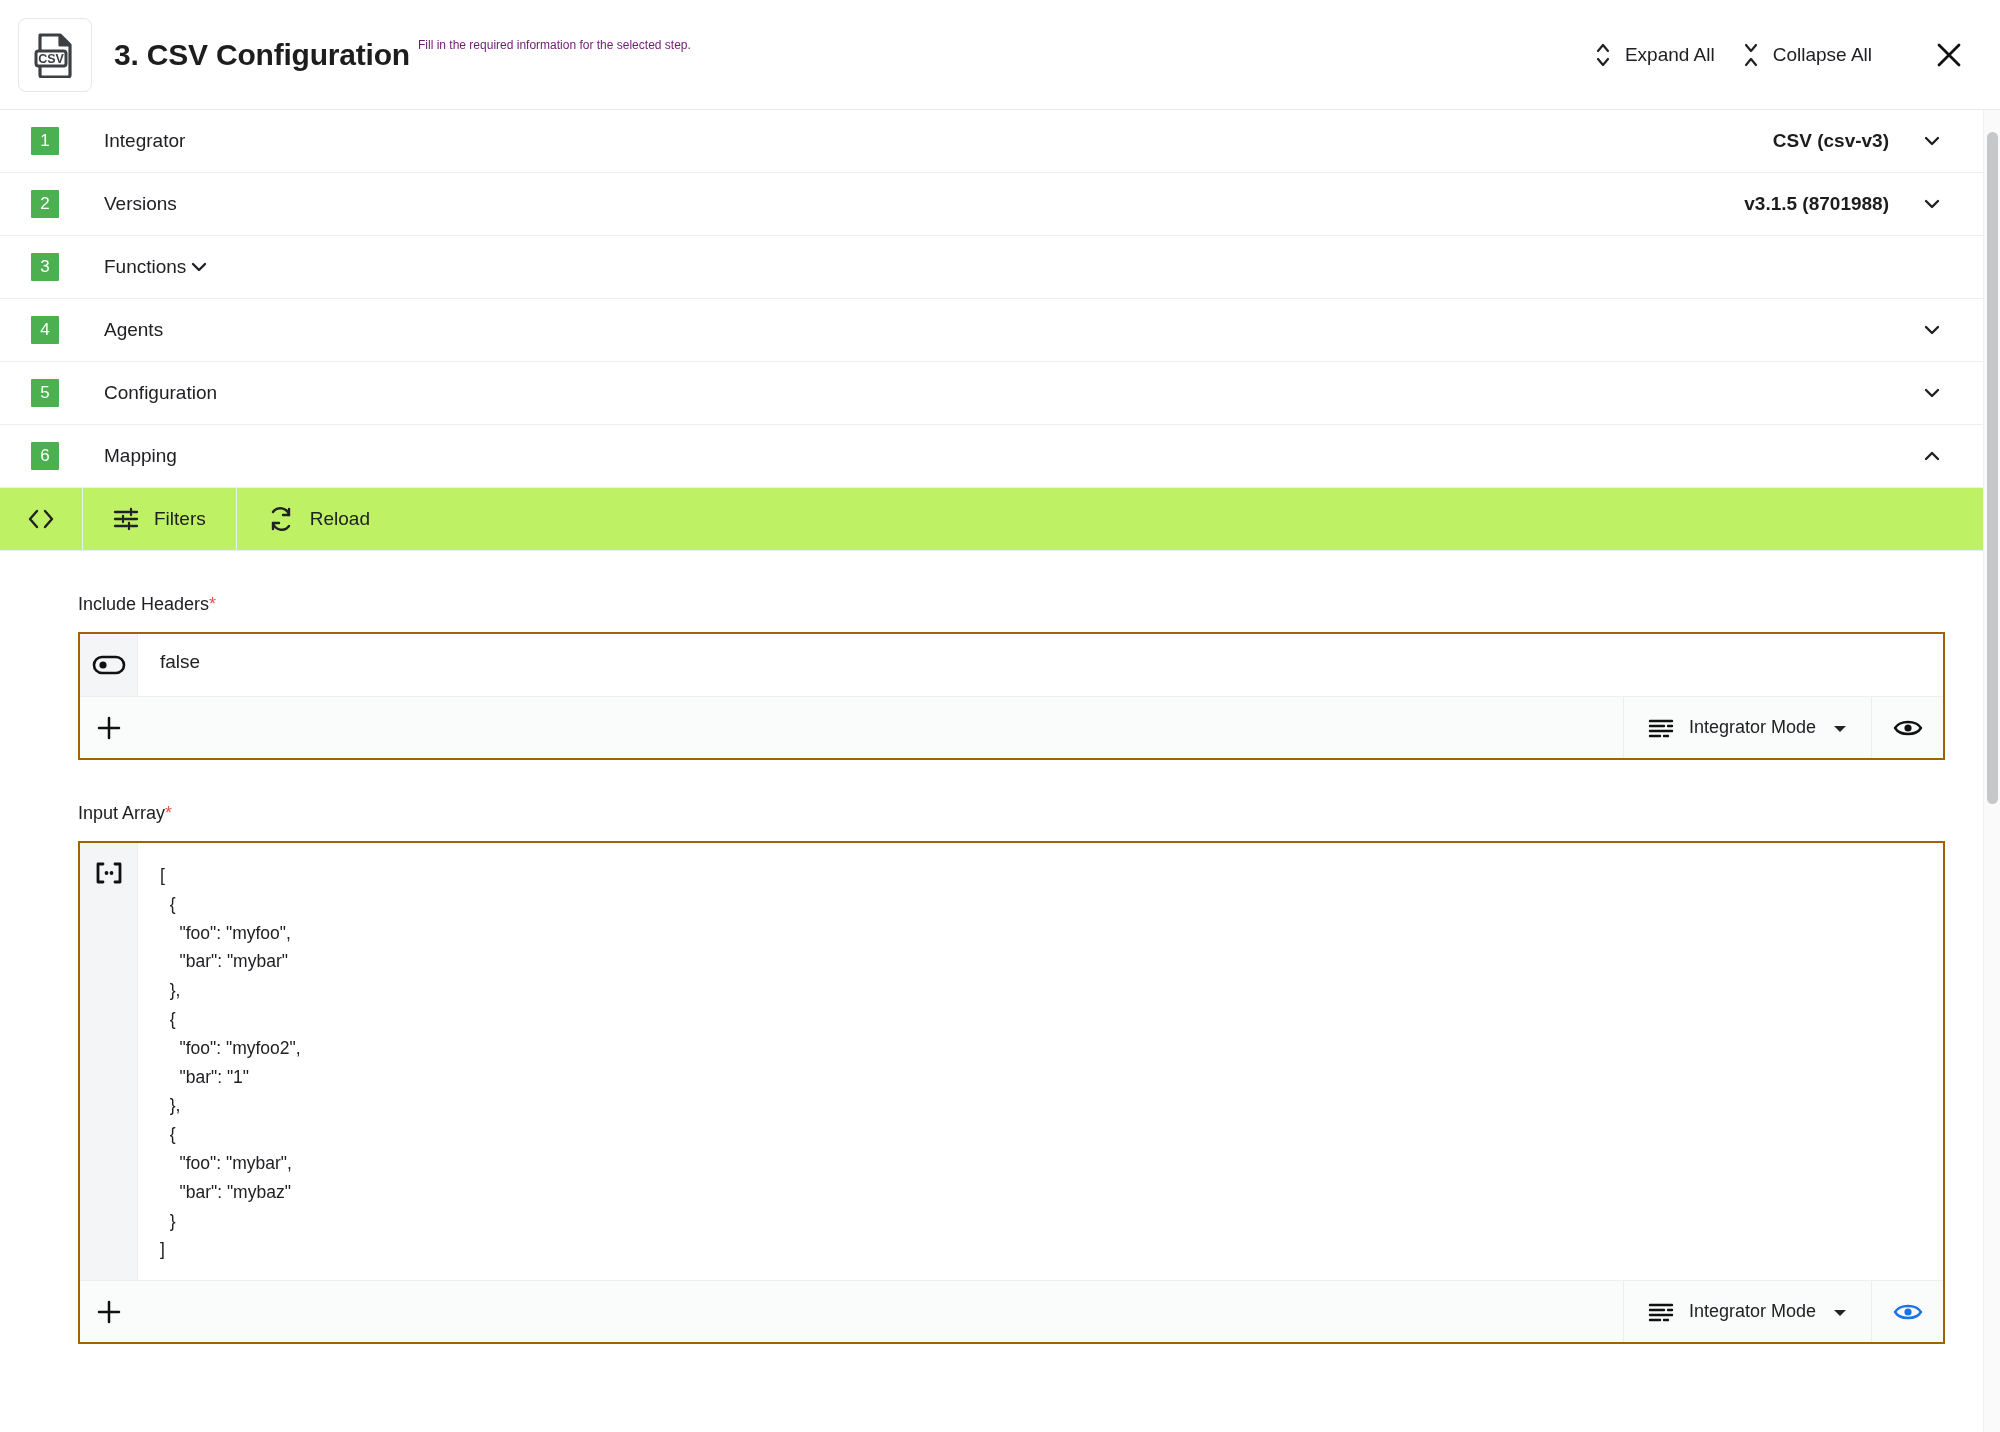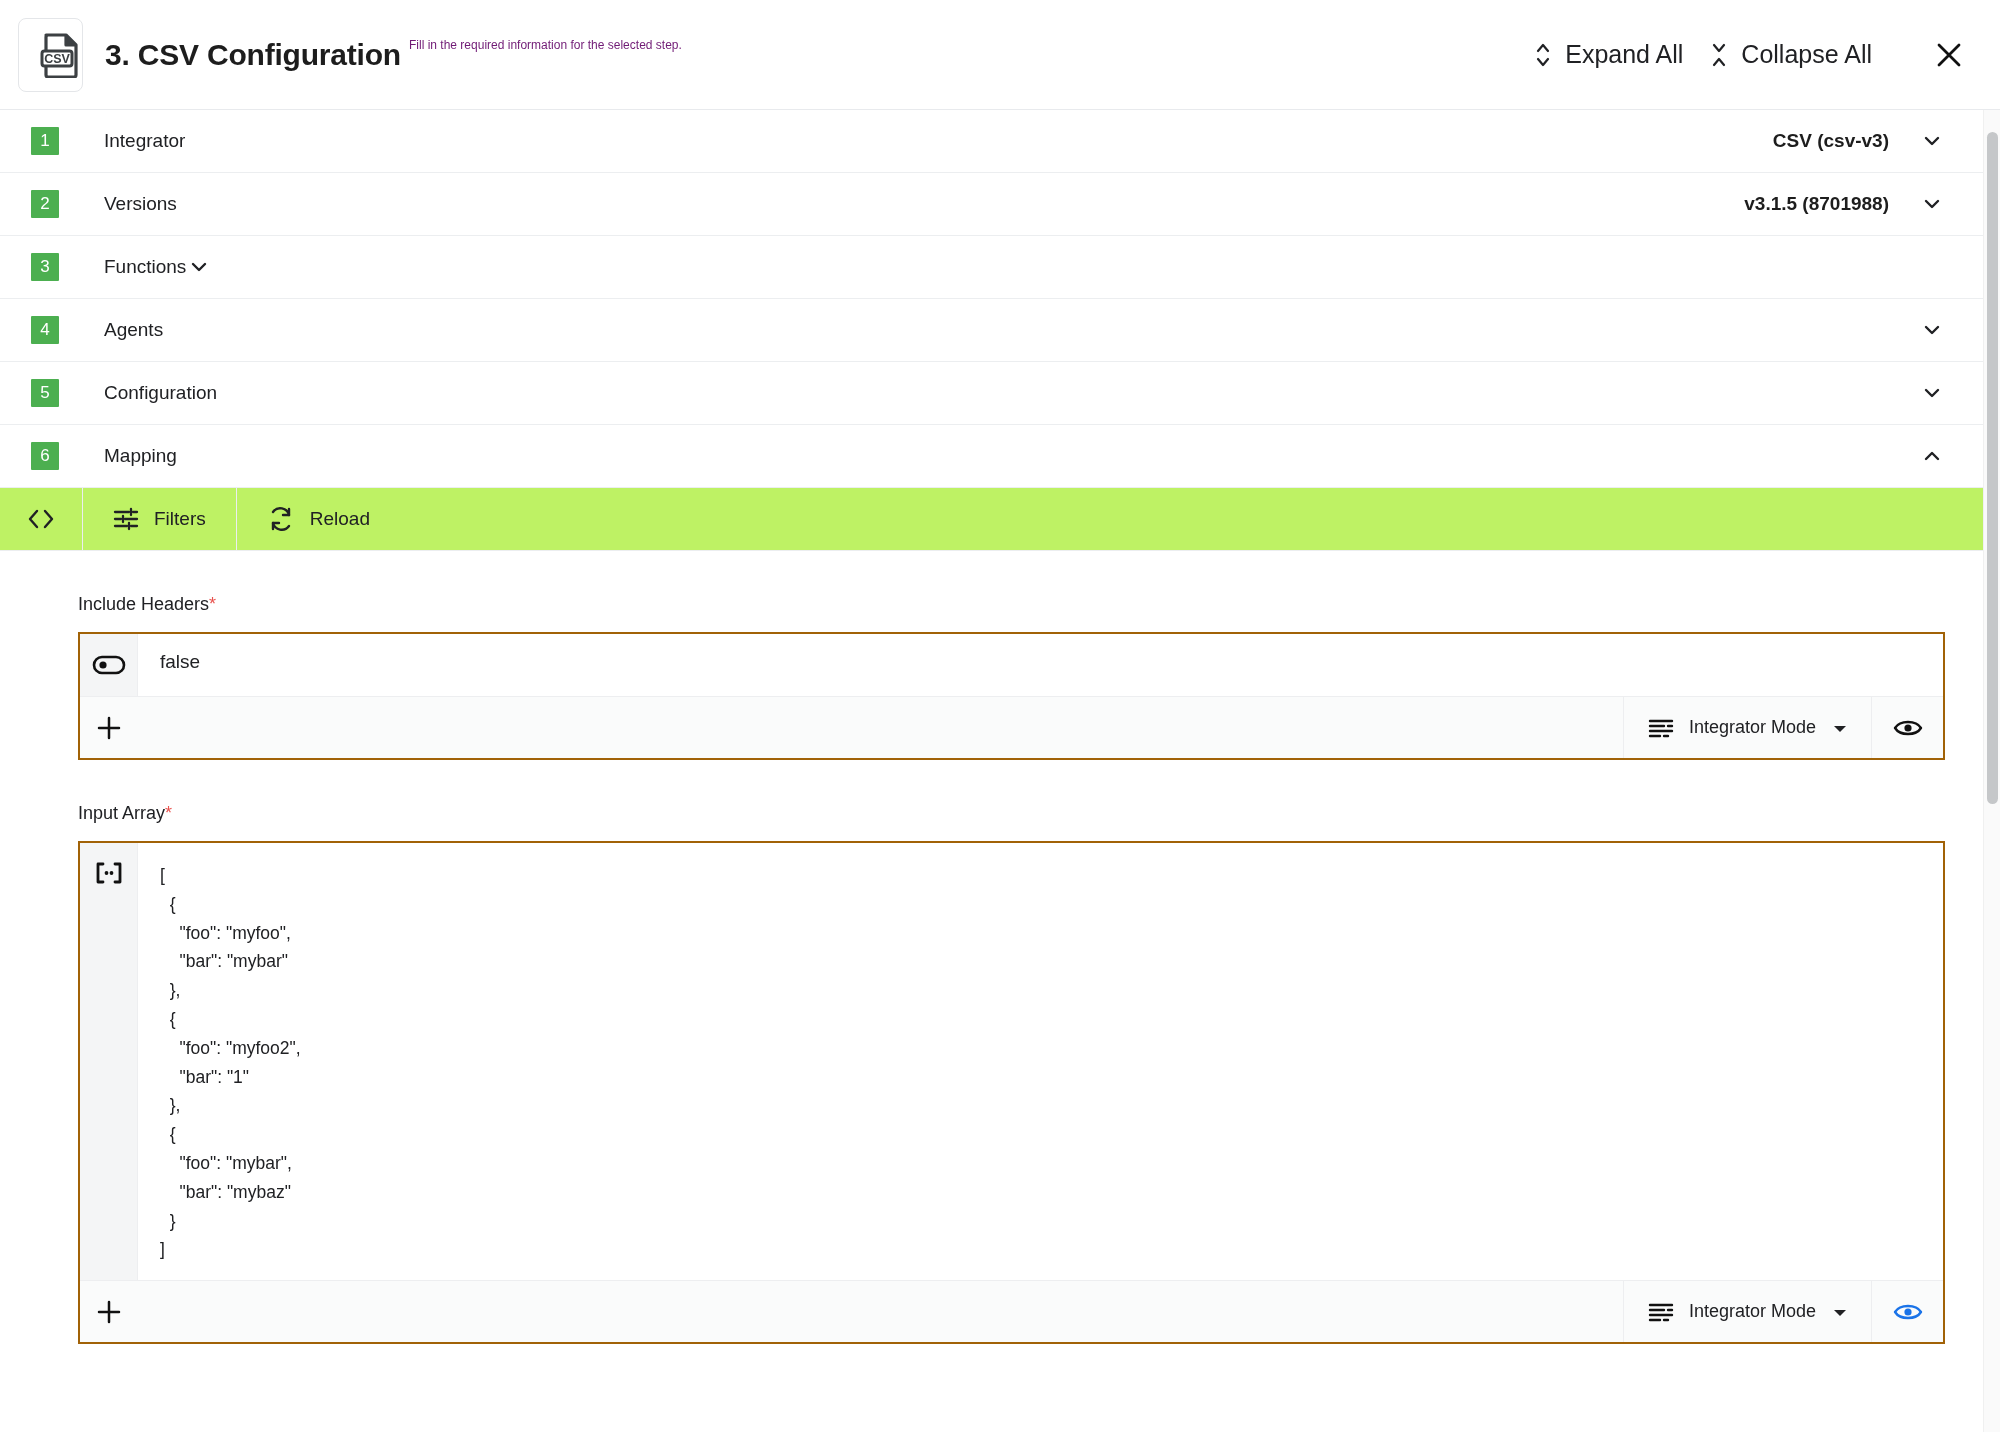--- a/index.html
+++ b/index.html
@@ -25,27 +25,27 @@
     position: relative;
     height: 110px;
     display: flex;
     align-items: center;
     padding: 0 24px 0 18px;
     background: #ffffff;
     border-bottom: 1px solid #e8eaed;
   }
 
   .csv-badge {
-    width: 65px;
+    width: 74px;
     height: 74px;
     border: 1px solid #e4e6e9;
     border-radius: 8px;
     display: flex;
     align-items: center;
-    justify-content: flex-end;
+    justify-content: center;
     flex: 0 0 auto;
     background: #fff;
   }
 
   .header-texts {
     margin-left: 22px;
     display: flex;
     flex-direction: row;
     justify-content: center;
     gap: 8px;
@@ -69,21 +69,21 @@
     margin-left: auto;
     display: flex;
     align-items: center;
     gap: 0px;
   }
 
   .hdr-btn {
     display: flex;
     align-items: center;
     gap: 14px;
-    font-size: 25px;
+    font-size: 19px;
     color: #202124;
     padding: 10px 14px;
     cursor: pointer;
     background: none;
     border: none;
     font-family: inherit;
     white-space: nowrap;
   }
 
   .close-btn {

